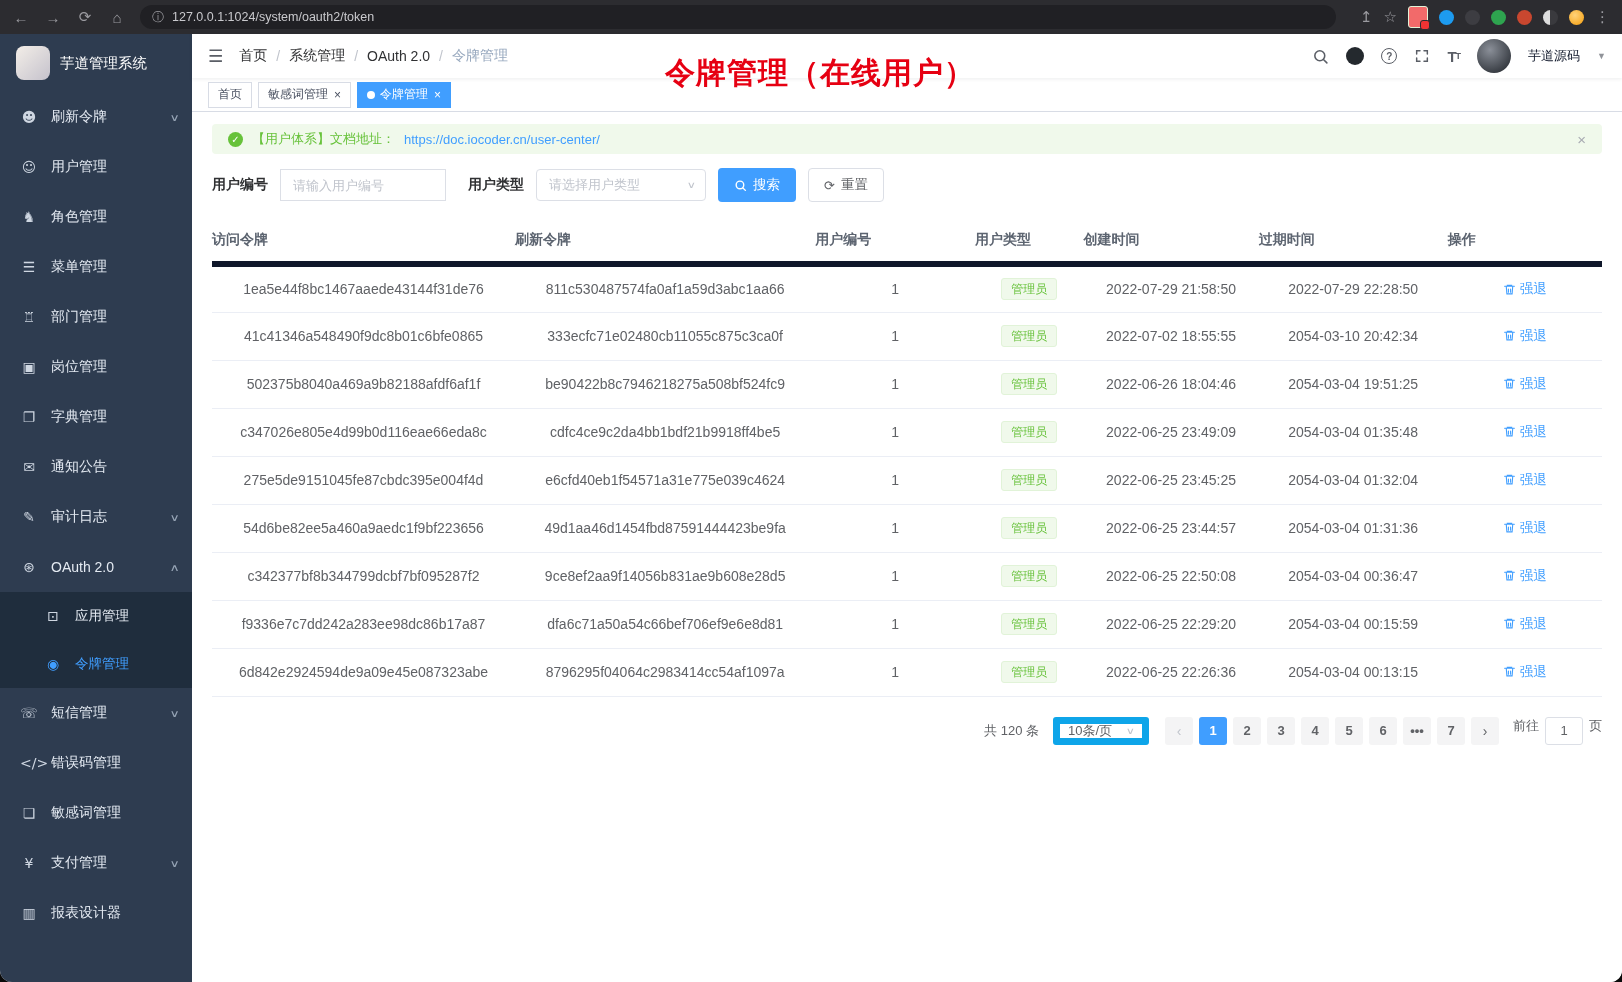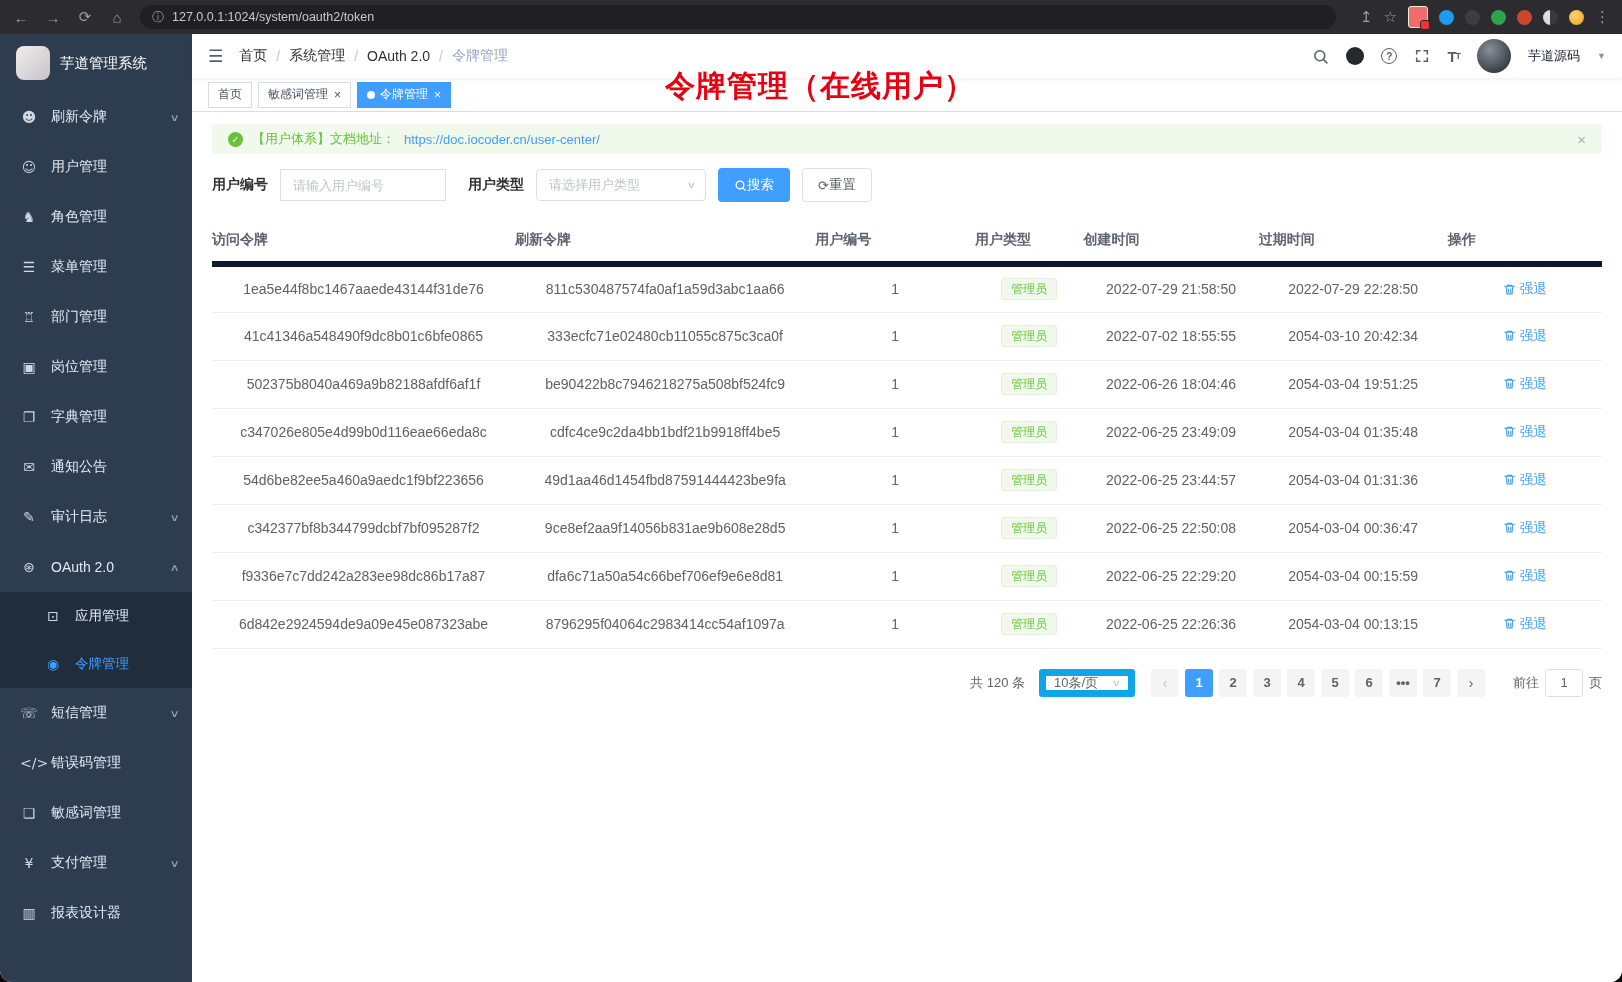--- a/index.html
+++ b/index.html
@@ -57,43 +57,43 @@
 .alert-check{width:15px;height:15px;border-radius:50%;background:#67c23a;color:#fff;font-size:10px;display:inline-flex;align-items:center;justify-content:center;flex:0 0 auto}
 .alert a{color:#409eff;text-decoration:none}
 .alert-close{margin-left:auto;color:#a8abb2;font-size:15px;cursor:pointer}
 .filters{display:flex;align-items:center;margin:2px 0 16px;font-size:14px}
 .f-label{font-weight:700;color:#303133;margin-right:12px;white-space:nowrap}
 .f-label.second{margin-left:22px}
 .txt-input{width:166px;height:32px;border:1px solid #dcdfe6;border-radius:0;padding:0 12px;font-size:13px;color:#606266;outline:none}
 .txt-input::placeholder{color:#c0c4cc}
 .select{width:170px;height:32px;border:1px solid #dcdfe6;border-radius:4px;display:flex;align-items:center;justify-content:space-between;padding:0 10px 0 12px;font-size:13px;color:#c0c4cc;cursor:pointer;background:#fff}
 .select .caret{font-size:9px;color:#c0c4cc;transform:scaleX(1.4)}
-.btn{height:32px;display:inline-flex;align-items:center;padding:16px 15px;border-radius:4px;font-size:13.5px;cursor:pointer;border:1px solid transparent}
+.btn{height:32px;display:inline-flex;align-items:center;gap:6px;padding:16px 15px;border-radius:4px;font-size:13.5px;cursor:pointer;border:1px solid transparent}
 .btn.primary{background:#409eff;color:#fff;margin-left:12px}
 .btn.plain{background:#fff;border-color:#dcdfe6;color:#606266;margin-left:12px}
 .btn .r-ic{font-size:13px}
 
 table{width:100%;border-collapse:collapse;font-size:14px;color:#606266}
 th{height:46px;font-weight:700;color:#5c6470;border-bottom:6px solid #0f172a;text-align:left;white-space:nowrap}
 td{height:48px;border-bottom:1px solid #ebeef5;text-align:center;white-space:nowrap}
 .badge{display:inline-block;padding:0 9px;height:22px;line-height:20px;font-size:12px;color:#67c23a;background:#f0f9eb;border:1px solid #e1f3d8;border-radius:3px}
 .action-link{color:#409eff;font-size:13.5px;display:inline-flex;align-items:center;gap:4px;cursor:pointer;text-decoration:none}
 
 .pagination{display:flex;align-items:center;justify-content:flex-end;margin-top:20px;font-size:13px;color:#606266;gap:6px}
 .pg-total{margin-right:8px}
 .size-select{width:96px;height:28px;border:7px solid #0ea5e9;border-radius:3px;display:flex;align-items:center;justify-content:space-between;padding:0 8px;color:#606266;background:#fff;cursor:pointer;margin-right:10px}
 .size-select .caret{font-size:9px;color:#c0c4cc;transform:scaleX(1.4)}
 .page-btn{min-width:28px;height:28px;line-height:28px;text-align:center;background:#f4f4f5;border-radius:3px;color:#606266;font-weight:600;cursor:pointer;padding:0 4px}
 .page-btn.active{background:#409eff;color:#fff}
 .page-btn.nav{font-weight:400;font-size:14px}
 .page-btn.disabled{color:#c0c4cc}
-.goto{display:flex;align-items:center;gap:6px;margin-left:22px}
+.goto{display:flex;align-items:flex-start;gap:6px;margin-left:8px}
 .goto-input{width:38px;height:28px;border:1px solid #dcdfe6;border-radius:3px;text-align:center;font-size:13px;color:#606266;outline:none}
 
-.annotation{position:absolute;left:665px;top:66px;color:#e60012;font-size:30px;font-weight:700;z-index:60;letter-spacing:1px;white-space:nowrap}
+.annotation{position:absolute;left:665px;top:53px;color:#e60012;font-size:30px;font-weight:700;z-index:60;letter-spacing:1px;white-space:nowrap}
 </style>
 </head>
 <body>
 
 <div class="window">
 
   <div class="chrome">
     <span class="nav-ic">←</span>
     <span class="nav-ic">→</span>
     <span class="nav-ic">⟳</span>
@@ -353,20 +353,34 @@
                 <td>2022-06-25 23:49:09</td>
                 <td>2054-03-04 01:35:48</td>
                 <td><a class="action-link">
                     <svg width="13" height="13" viewBox="0 0 24 24" fill="none" stroke="currentColor" stroke-width="2" stroke-linecap="round">
                       <path d="M3 6h18M8 6V4h8v2M6 6l1.2 14h9.6L18 6M10 11v6M14 11v6"></path>
                     </svg>
                     <span>强退</span>
                   </a></td>
               </tr>
               <tr>
+                <td>275e5de9151045fe87cbdc395e004f4d</td>
+                <td>e6cfd40eb1f54571a31e775e039c4624</td>
+                <td>1</td>
+                <td><span class="badge">管理员</span></td>
+                <td>2022-06-25 23:45:25</td>
+                <td>2054-03-04 01:32:04</td>
+                <td><a class="action-link">
+                    <svg width="13" height="13" viewBox="0 0 24 24" fill="none" stroke="currentColor" stroke-width="2" stroke-linecap="round">
+                      <path d="M3 6h18M8 6V4h8v2M6 6l1.2 14h9.6L18 6M10 11v6M14 11v6"></path>
+                    </svg>
+                    <span>强退</span>
+                  </a></td>
+              </tr>
+              <tr>
                 <td>54d6be82ee5a460a9aedc1f9bf223656</td>
                 <td>49d1aa46d1454fbd87591444423be9fa</td>
                 <td>1</td>
                 <td><span class="badge">管理员</span></td>
                 <td>2022-06-25 23:44:57</td>
                 <td>2054-03-04 01:31:36</td>
                 <td><a class="action-link">
                     <svg width="13" height="13" viewBox="0 0 24 24" fill="none" stroke="currentColor" stroke-width="2" stroke-linecap="round">
                       <path d="M3 6h18M8 6V4h8v2M6 6l1.2 14h9.6L18 6M10 11v6M14 11v6"></path>
                     </svg>

